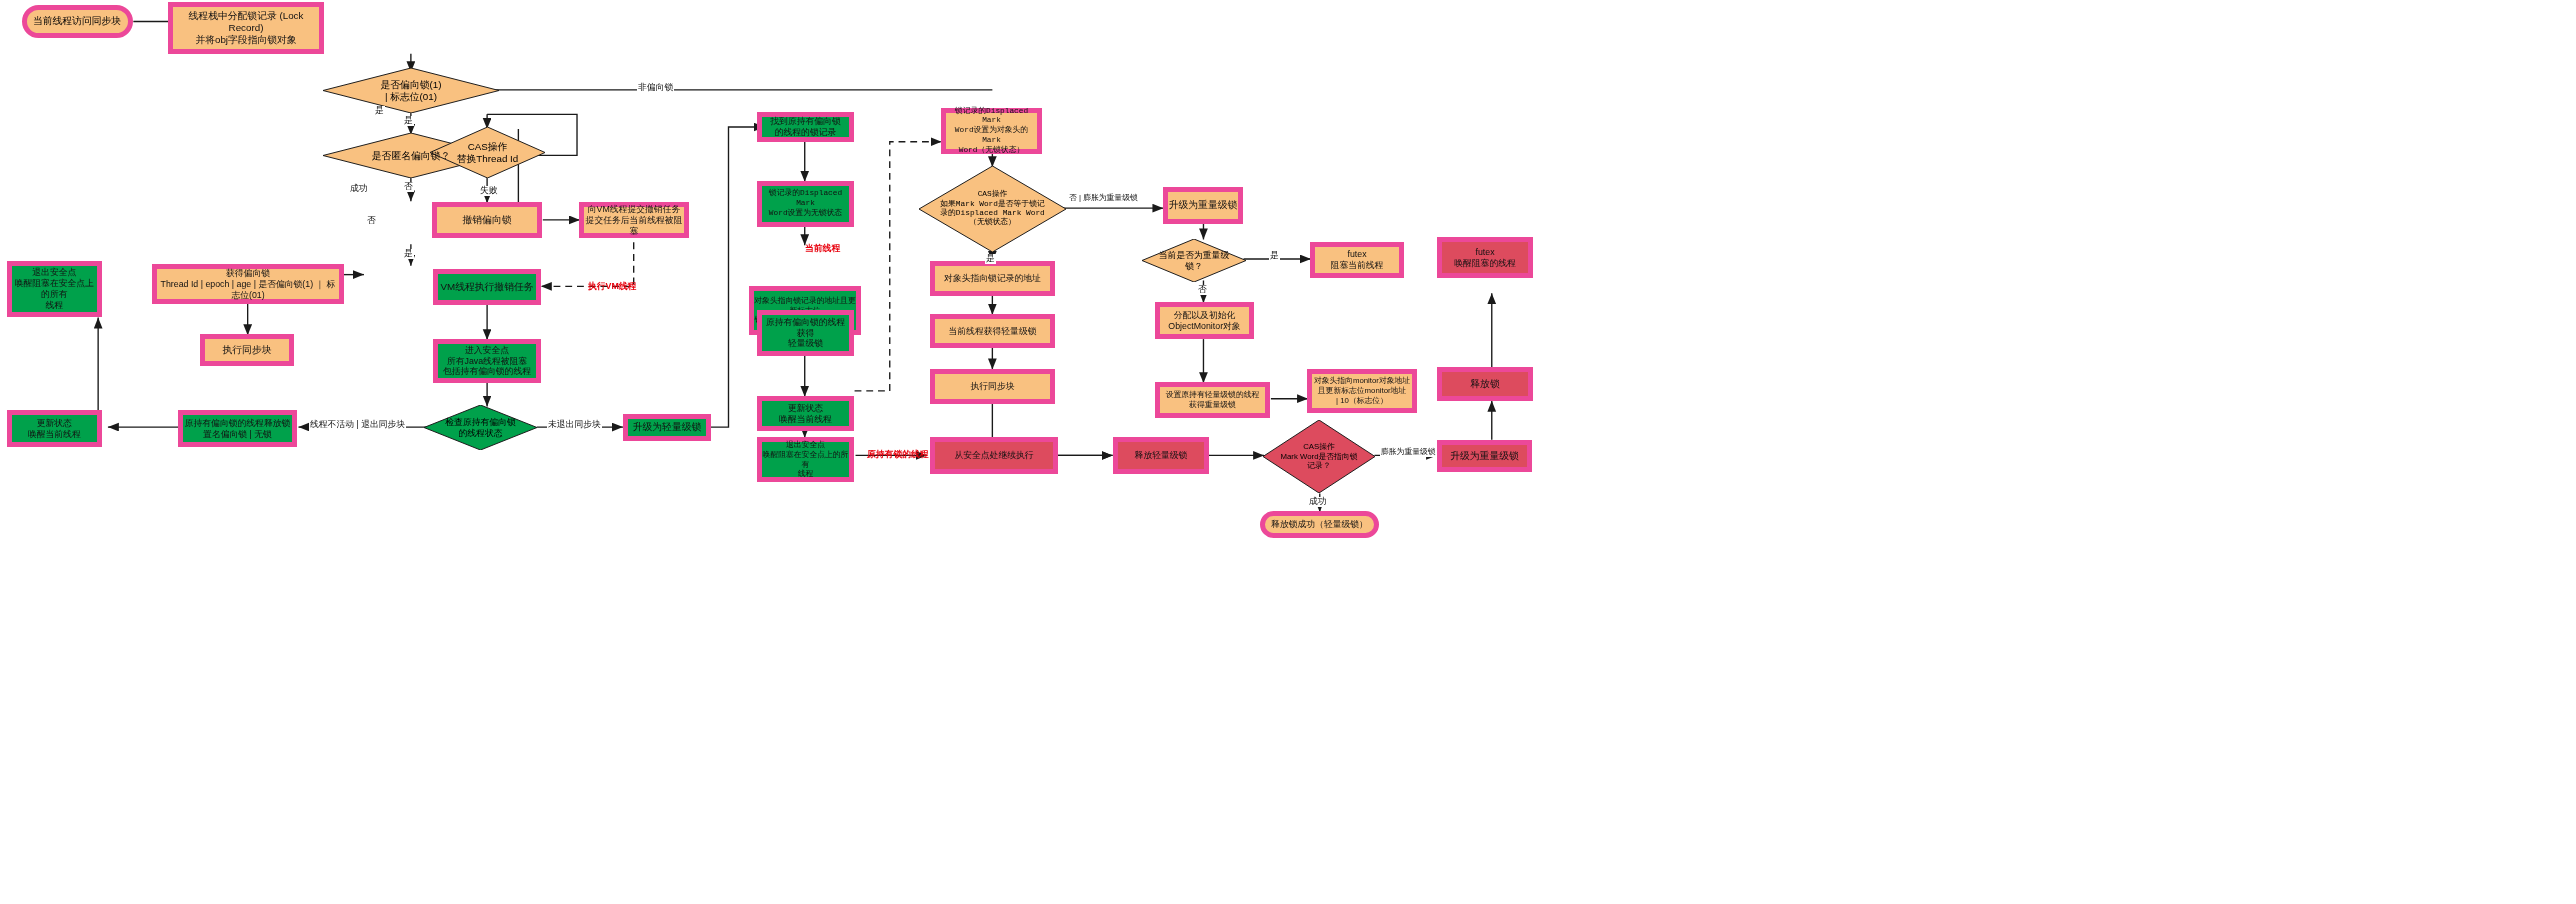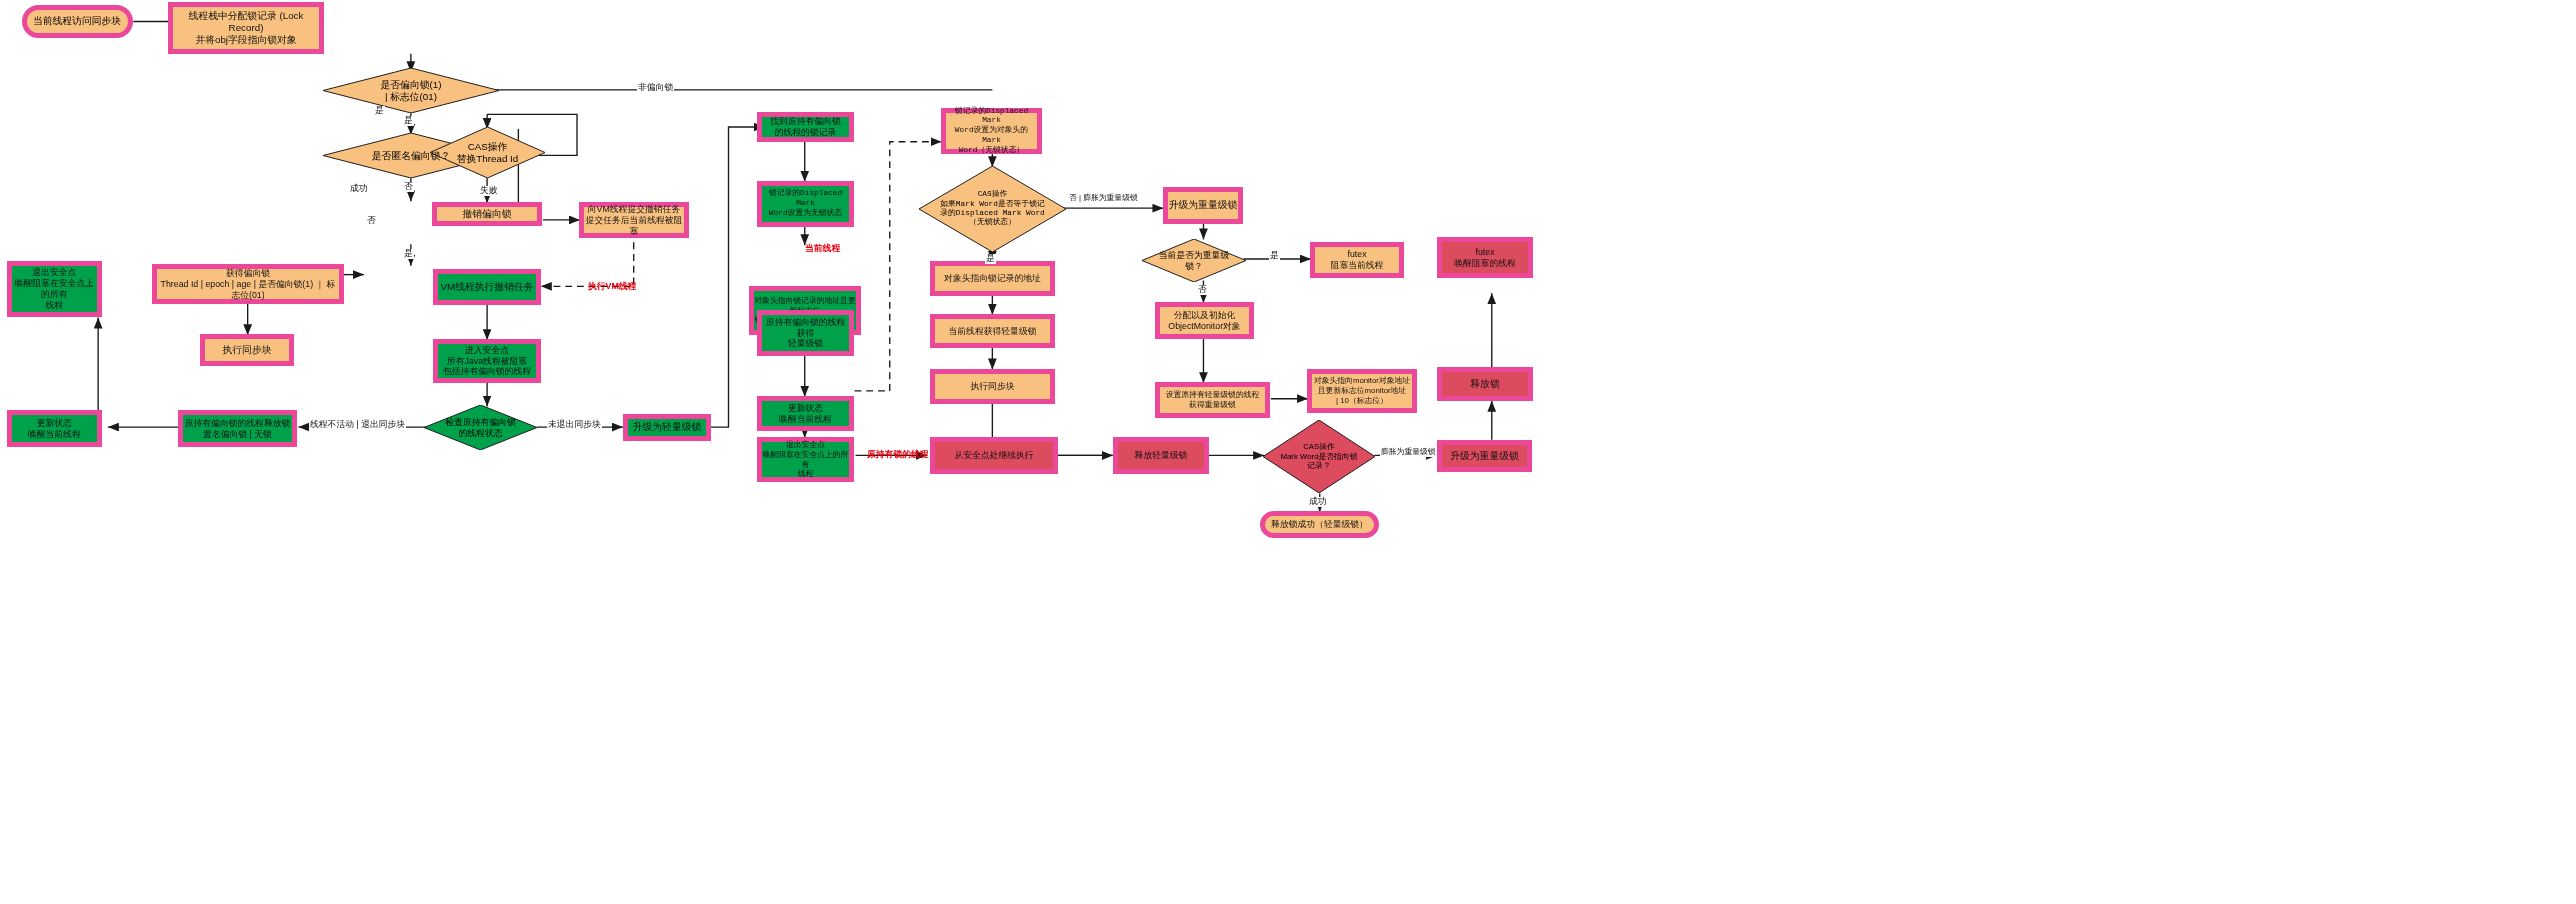--- a/index.html
+++ b/index.html
@@ -145,21 +145,21 @@
 
 
   <div class="node diamond" style="left:430px;top:127px;width:115px;height:51px;font-size:9.8px;">
     <svg class="dshape" viewBox="0 0 118 52" preserveAspectRatio="none">
         <polygon points="59,0 118,26 59,52 0,26" fill="#f9c180" stroke="#1a1a1a" stroke-width="1"></polygon>
       </svg>
     <span class="dtext">CAS操作
 替换Thread Id</span>
   </div>
 
-  <div class="node orange" style="left:432px;top:202px;width:110px;height:24px;font-size:9.8px;"><span>撤销偏向锁</span></div>
+  <div class="node orange" style="left:432px;top:202px;width:110px;height:36px;font-size:9.8px;"><span>撤销偏向锁</span></div>
 
   <div class="node orange" style="left:579px;top:202px;width:110px;height:36px;font-size:8.8px;"><span>向VM线程提交撤销任务
 提交任务后当前线程被阻塞</span></div>
 
   <div class="node orange" style="left:152px;top:264px;width:192px;height:40px;font-size:8.8px;justify-content:center;"><span>获得偏向锁
 Thread Id | epoch | age | 是否偏向锁(1) ｜ 标志位(01)</span></div>
 
   <div class="node orange" style="left:200px;top:334px;width:94px;height:32px;font-size:9.8px;"><span>执行同步块</span></div>
 
   <div class="node green" style="left:433px;top:269px;width:108px;height:36px;font-size:9.8px;"><span>VM线程执行撤销任务</span></div>

